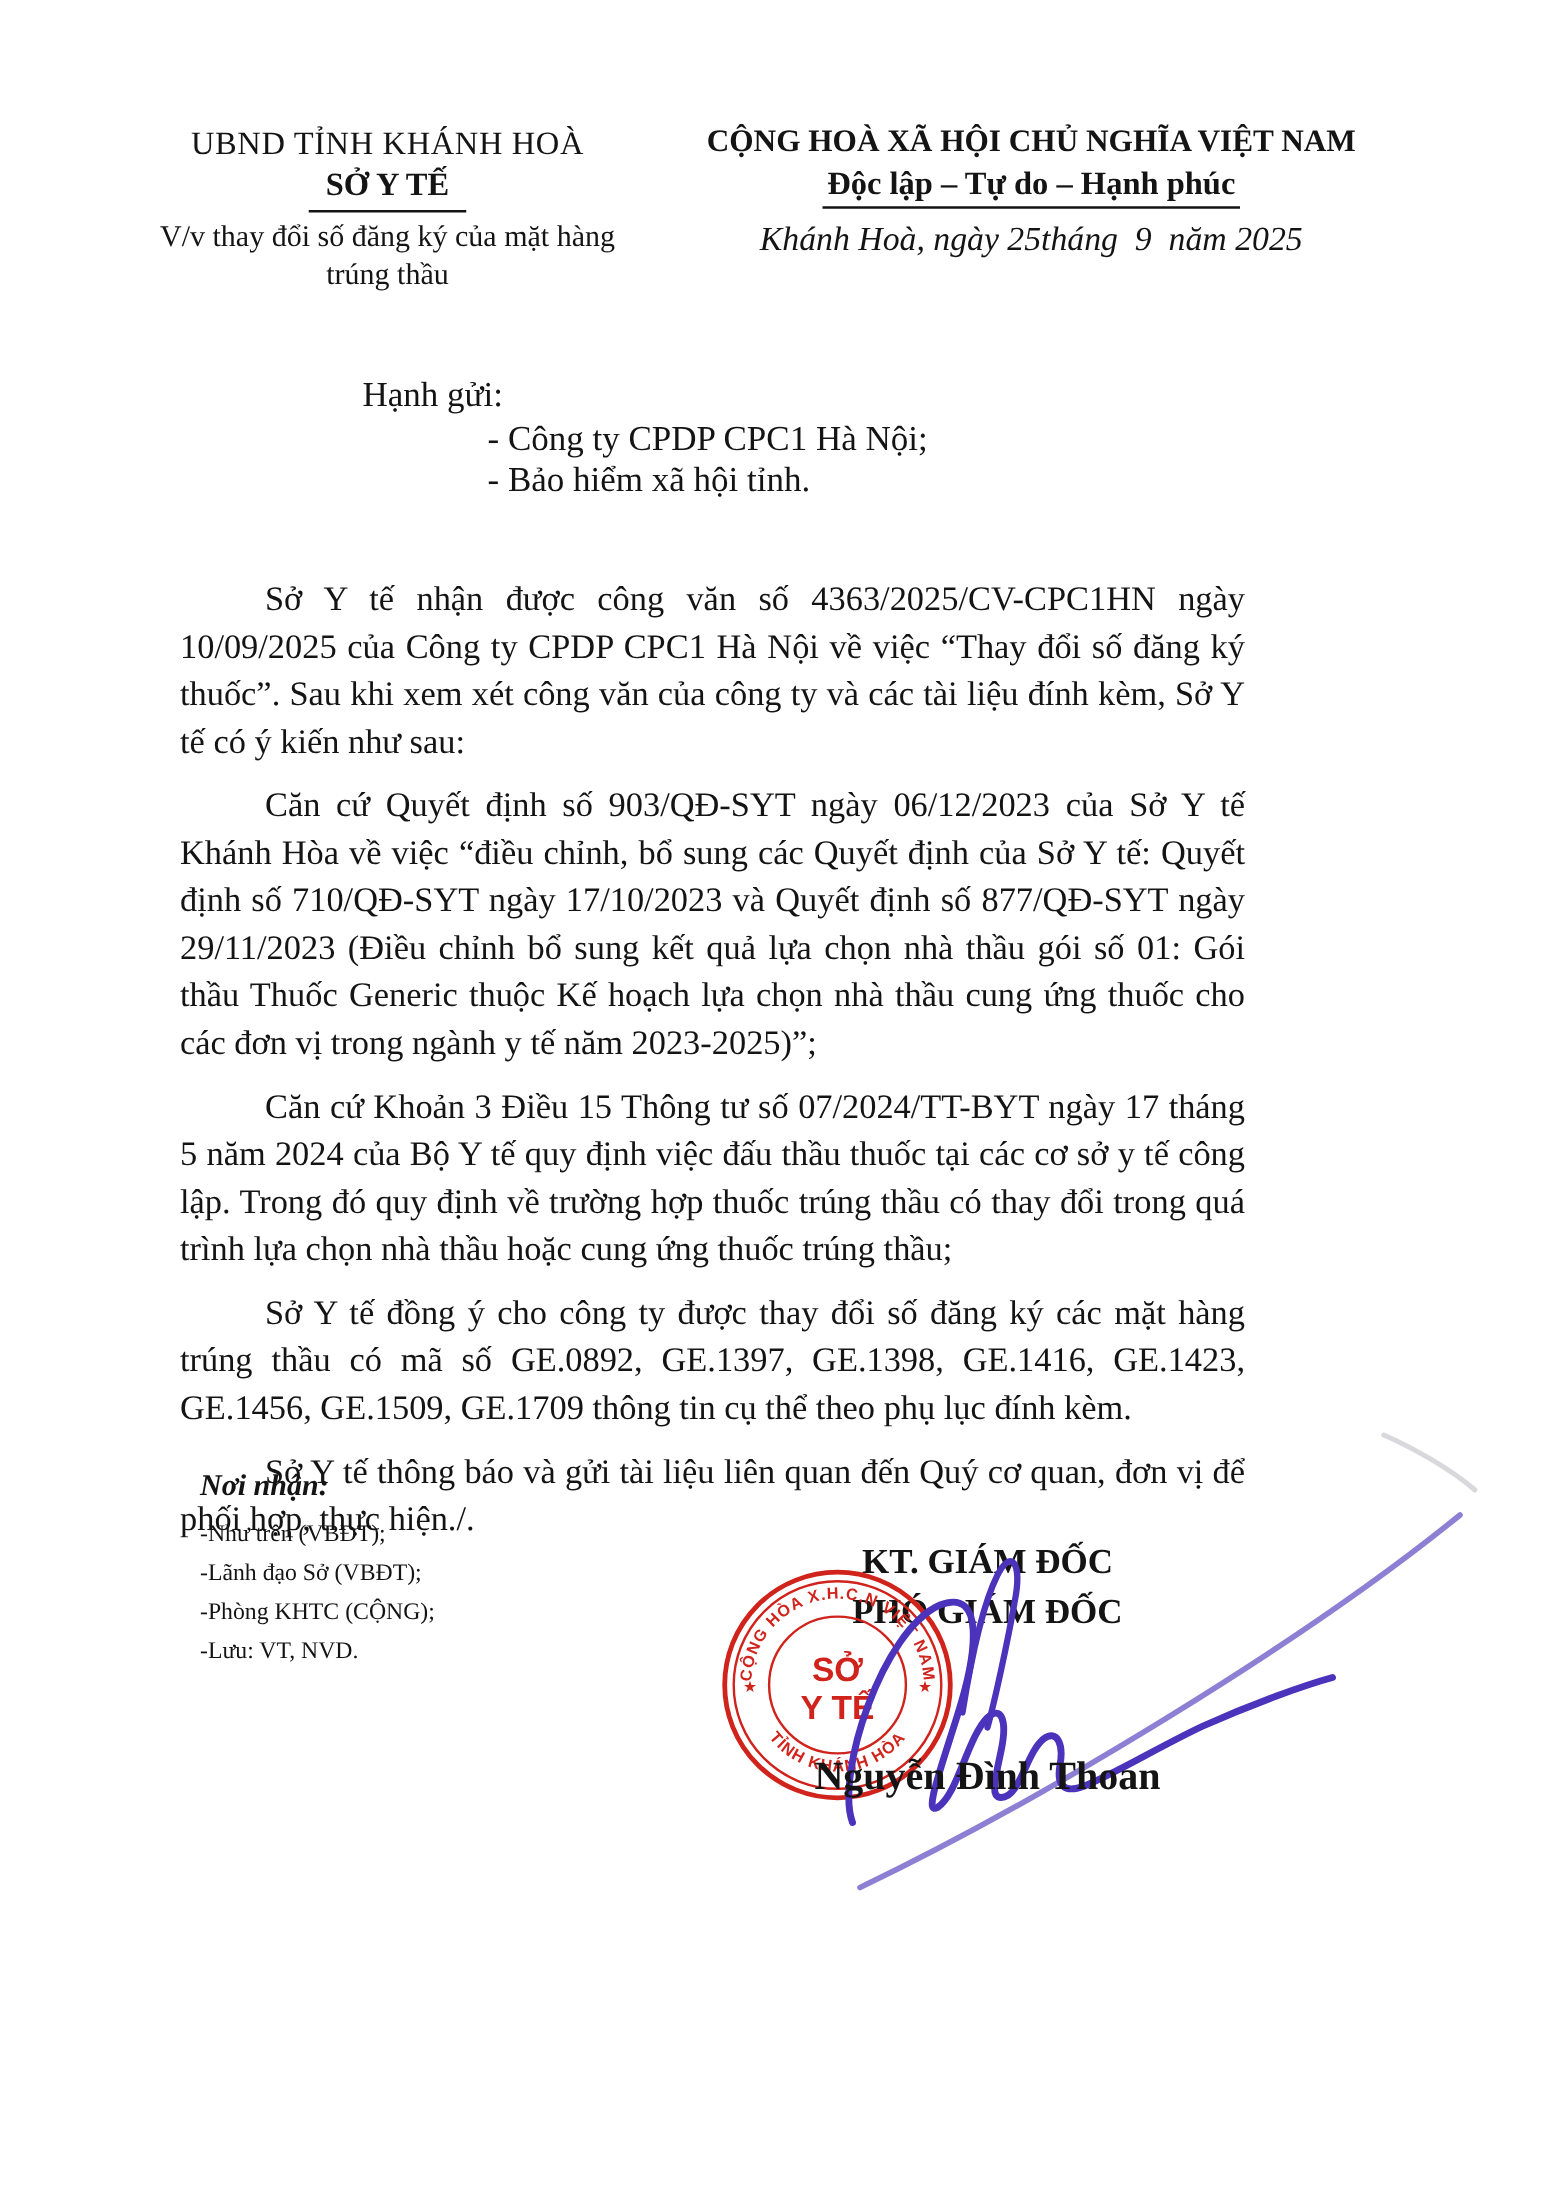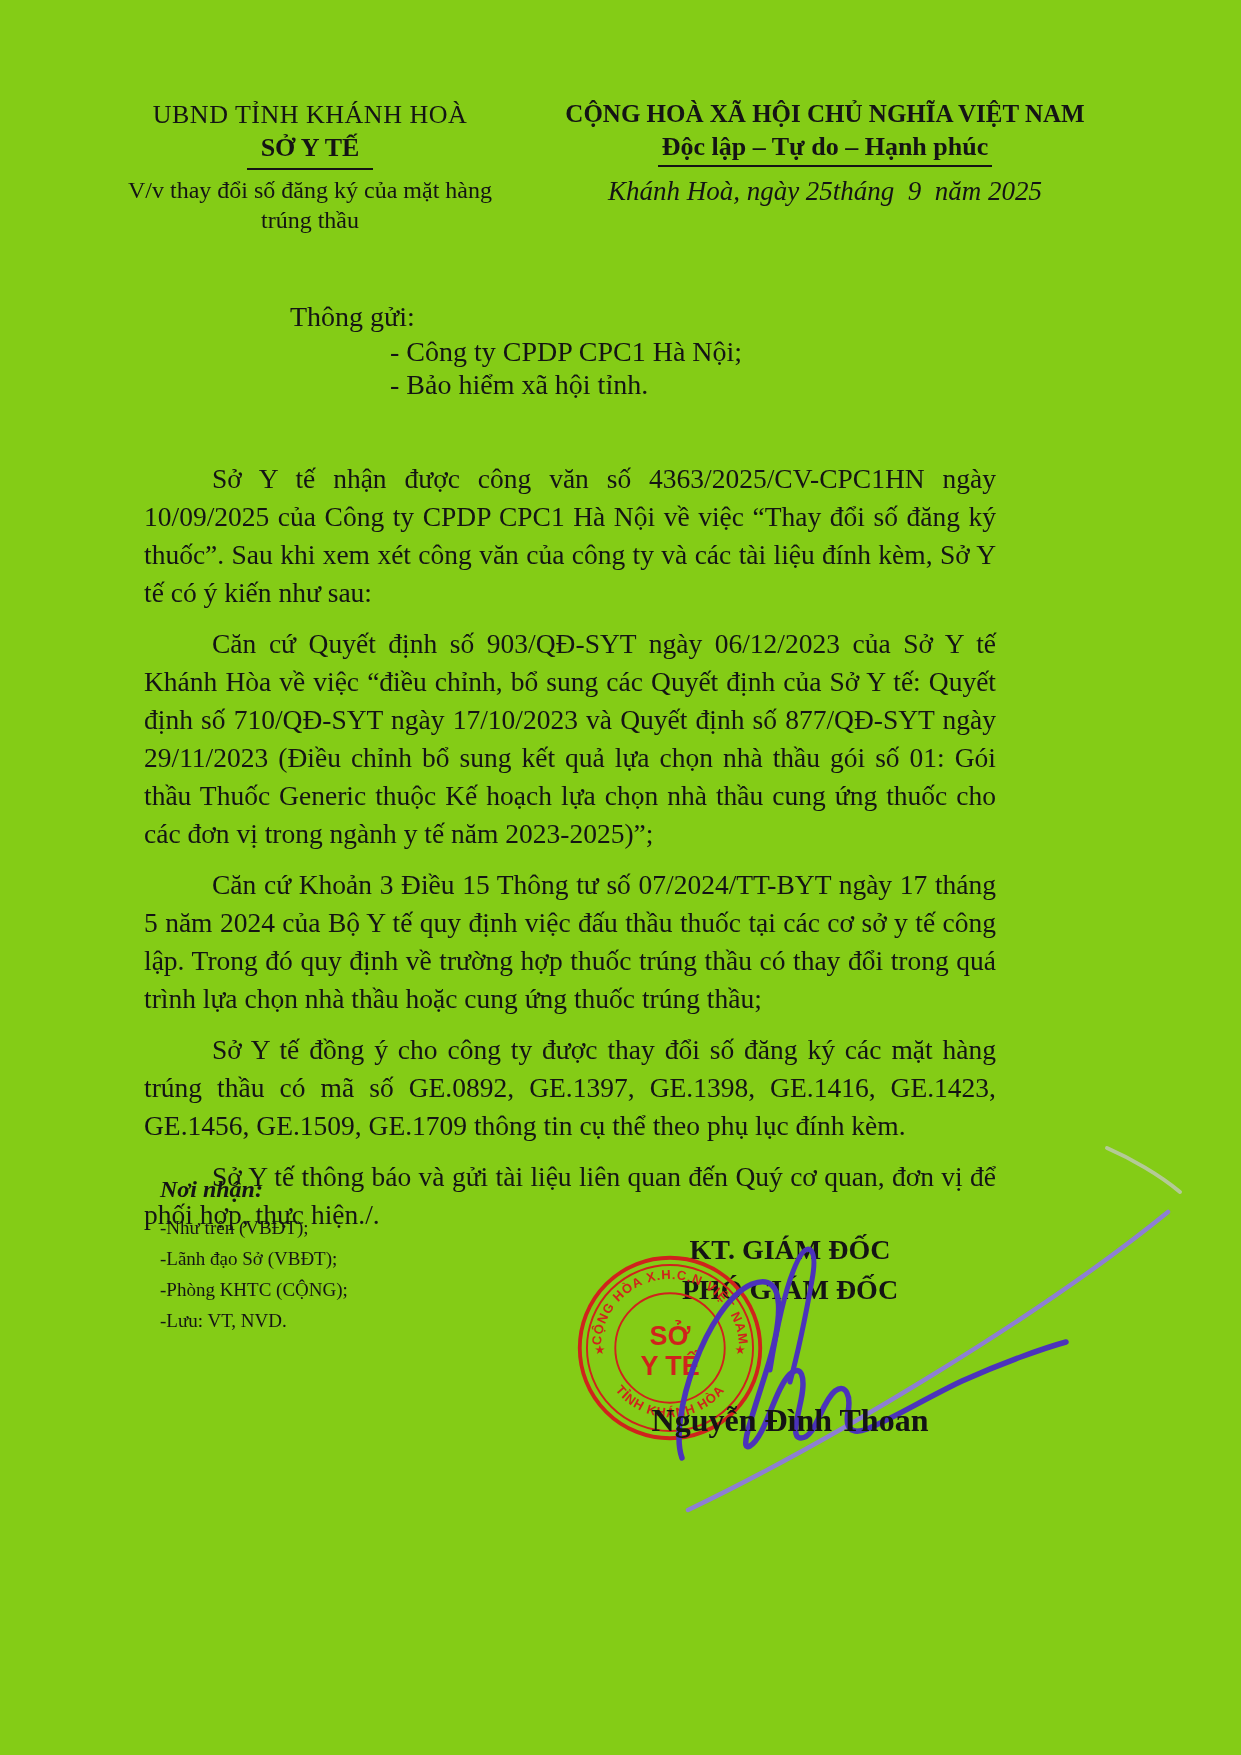--- a/index.html
+++ b/index.html
@@ -1,19 +1,19 @@
 <!DOCTYPE html>
 <html><head>
 <meta charset="utf-8">
 <style>
   html,body{margin:0;padding:0;background:#e8e8e8;}
   .page{
     position:relative;
     width:1241px;height:1755px;
-    background:#84cc16;
+    background:#ffffff;
     font-family:"Liberation Serif", serif;
     color:#141414;
     overflow:hidden;
   }
   .abs{position:absolute;}
   .ctr{text-align:center;}
   .pre{white-space:pre;}
 
   
   .hleft{left:120px;top:100px;width:380px;}
@@ -69,21 +69,21 @@
 
   <div class="abs hright ctr">
     <div class="h-nat1">CỘNG HOÀ XÃ HỘI CHỦ NGHĨA VIỆT NAM</div>
     <div class="h-nat2">
       <span class="ul">Độc lập – Tự do – Hạnh phúc</span>
     </div>
     <div class="h-date pre">Khánh Hoà, ngày 25tháng  9  năm 2025</div>
   </div>
 
   <div class="abs recips">
-    <div>Thông gửi:</div>
+    <div>Hạnh gửi:</div>
     <div class="recip-list">
       <div>- Công ty CPDP CPC1 Hà Nội;</div>
       <div>- Bảo hiểm xã hội tỉnh.</div>
     </div>
   </div>
 
   <div class="abs bodytext">
     <p>Sở Y tế nhận được công văn số 4363/2025/CV-CPC1HN ngày 10/09/2025 của Công ty CPDP CPC1 Hà Nội về việc “Thay đổi số đăng ký thuốc”. Sau khi xem xét công văn của công ty và các tài liệu đính kèm, Sở Y tế có ý kiến như sau:</p>
     <p>Căn cứ Quyết định số 903/QĐ-SYT ngày 06/12/2023 của Sở Y tế Khánh Hòa về việc “điều chỉnh, bổ sung các Quyết định của Sở Y tế: Quyết định số 710/QĐ-SYT ngày 17/10/2023 và Quyết định số 877/QĐ-SYT ngày 29/11/2023 (Điều chỉnh bổ sung kết quả lựa chọn nhà thầu gói số 01: Gói thầu Thuốc Generic thuộc Kế hoạch lựa chọn nhà thầu cung ứng thuốc cho các đơn vị trong ngành y tế năm 2023-2025)”;</p>
     <p>Căn cứ Khoản 3 Điều 15 Thông tư số 07/2024/TT-BYT ngày 17 tháng 5 năm 2024 của Bộ Y tế quy định việc đấu thầu thuốc tại các cơ sở y tế công lập. Trong đó quy định về trường hợp thuốc trúng thầu có thay đổi trong quá trình lựa chọn nhà thầu hoặc cung ứng thuốc trúng thầu;</p>

